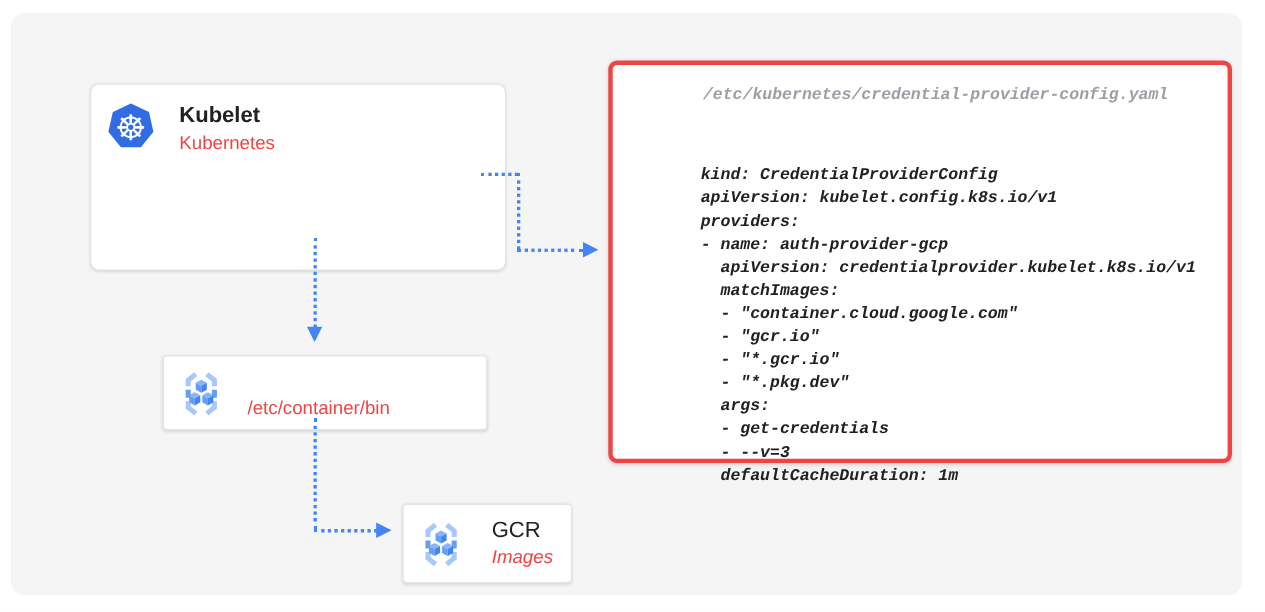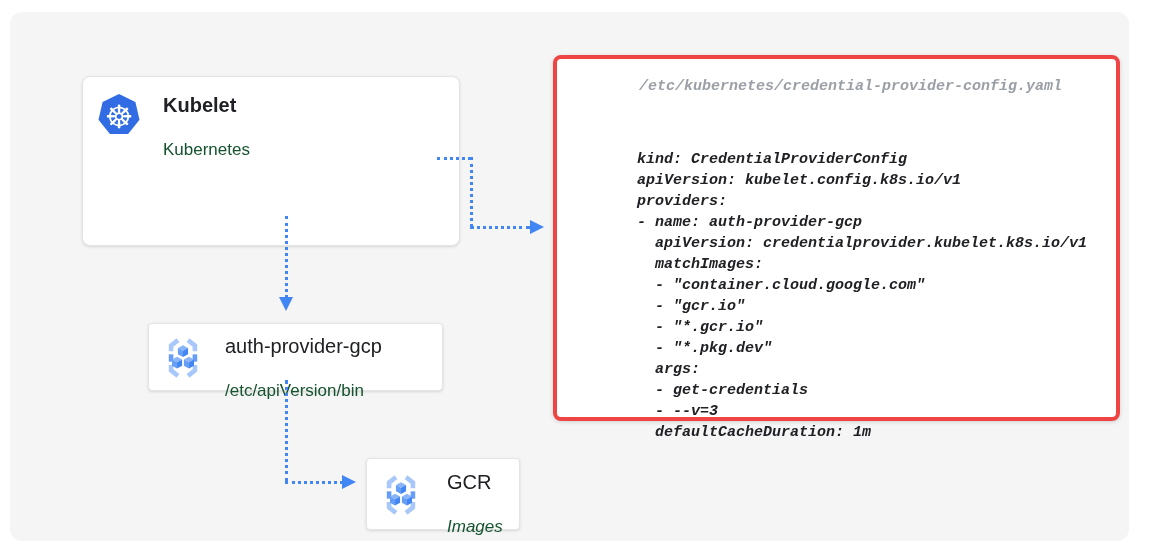--- a/index.html
+++ b/index.html
@@ -10,21 +10,21 @@
             background:#f5f5f6; border-radius:12px; }
 
   
   .node { position:absolute; background:#ffffff; border:1px solid #e4e4e4;
           box-shadow:0 1px 3px rgba(0,0,0,0.12); }
   .node-kubelet { left:72px; top:64px; width:378px; height:170px; border-radius:8px; }
   .node-auth    { left:138px; top:311px; width:295px; height:68px; border-radius:4px; }
   .node-gcr     { left:356px; top:446px; width:154px; height:72px; border-radius:4px; }
 
   .node-title { position:absolute; font-size:20px; color:#202124; line-height:24px; }
-  .node-sub   { position:absolute; font-size:17px; color:#14532d; line-height:22px;margin-top:20px; }
+  .node-sub   { position:absolute; font-size:17px; color:#ef4444; line-height:22px; }
   .flags      { position:absolute; left:80px; top:82px; font-size:17px; color:#80868b;
                 line-height:26px; }
 
   
   .icon-wrap { position:absolute; width:44px; height:44px; }
 
   
   .yaml-panel { position:absolute; left:543px; top:43px; width:567px; height:366px;
                 background:#ffffff; border:4px solid #ef4444; border-radius:8px;
                 box-shadow:0 1px 4px rgba(0,0,0,0.15); }
@@ -94,22 +94,21 @@
             <polygon points="24,16 29.5,13 29.5,20 24,23" fill="#4285f4"></polygon>
             <polygon points="17.5,22.5 23,25.5 17.5,28.5 12,25.5" fill="#8ab4f8"></polygon>
             <polygon points="12,25.5 17.5,28.5 17.5,35.5 12,32.5" fill="#669df6"></polygon>
             <polygon points="17.5,28.5 23,25.5 23,32.5 17.5,35.5" fill="#4285f4"></polygon>
             <polygon points="30.5,22.5 36,25.5 30.5,28.5 25,25.5" fill="#8ab4f8"></polygon>
             <polygon points="25,25.5 30.5,28.5 30.5,35.5 25,32.5" fill="#669df6"></polygon>
             <polygon points="30.5,28.5 36,25.5 36,32.5 30.5,35.5" fill="#4285f4"></polygon>
           </g>
         </svg>
       </div>
-      <div class="node-title" style="left:76px; top:10px;">auth-provider-gcp</div>
-      <div class="node-sub" style="left:76px; top:36px;">/etc/apiVersion/bin</div>
+      <div class="node-sub" style="left:76px; top:36px;">/etc/container/bin</div>
     </div>
 
     <div>
       <div class="dot-v" style="left:275px; top:368px; height:102px;"></div>
       <div class="dot-h" style="left:275px; top:469px; width:58px;"></div>
       <div class="head-right" style="left:332px; top:463px;"></div>
     </div>
 
     <div class="node node-gcr">
       <div class="icon-wrap" style="left:12px; top:14px;">

